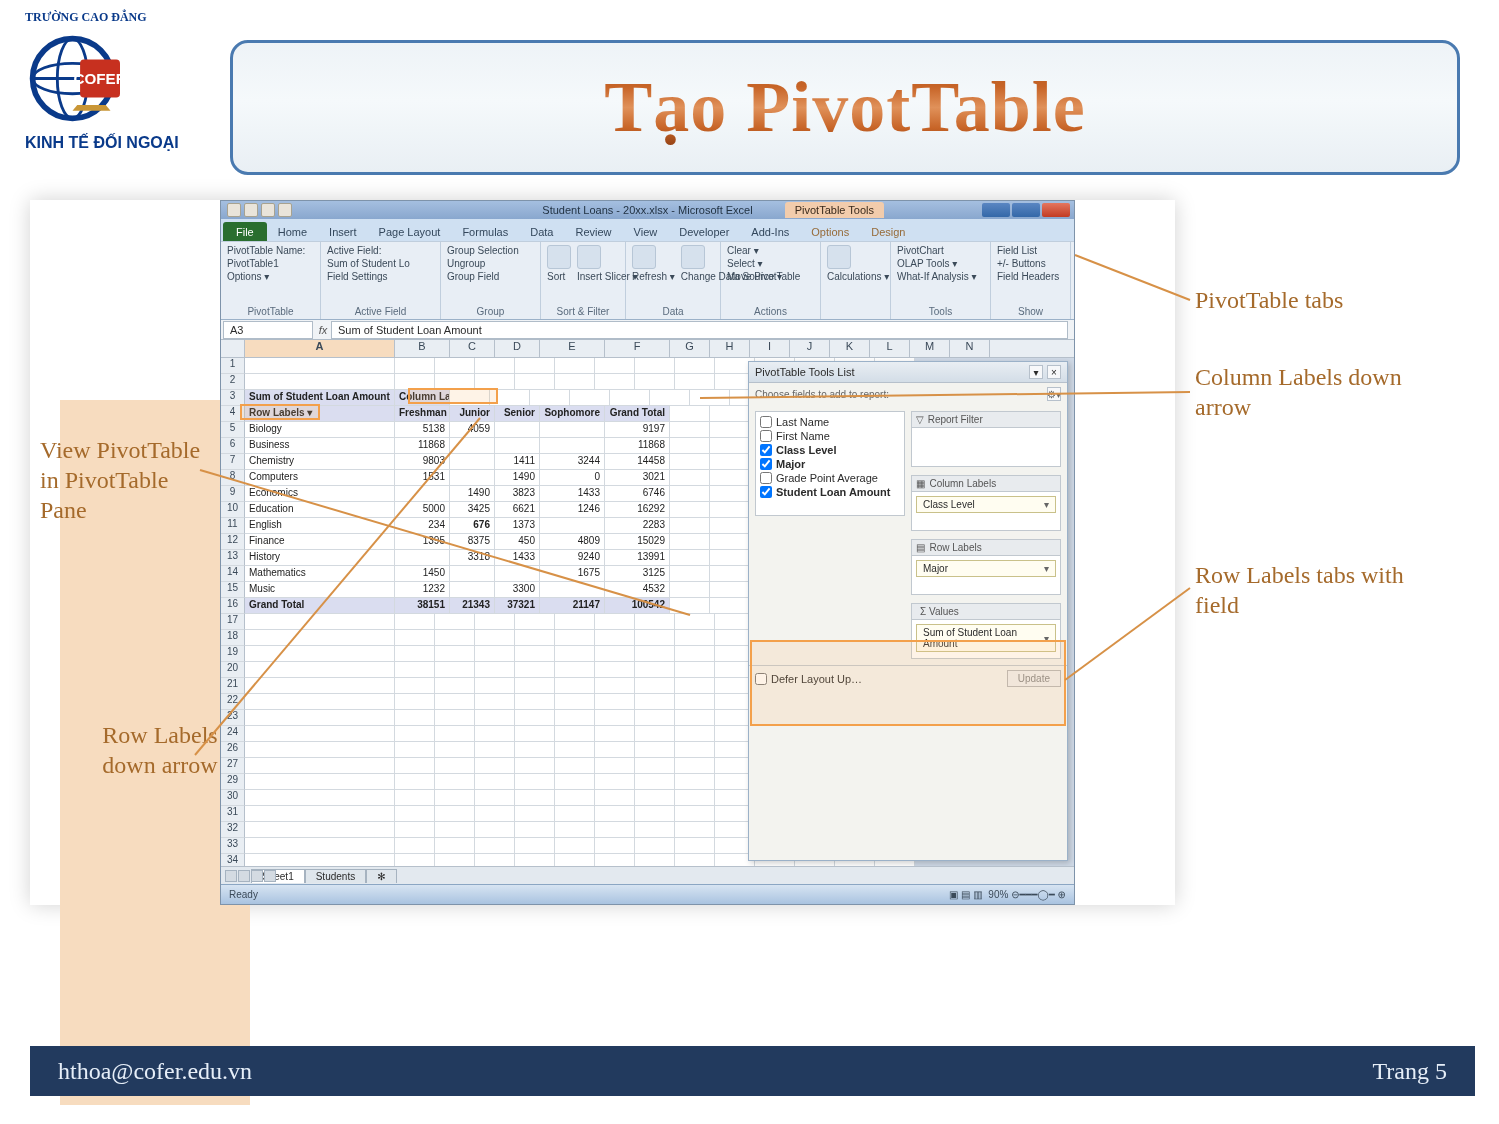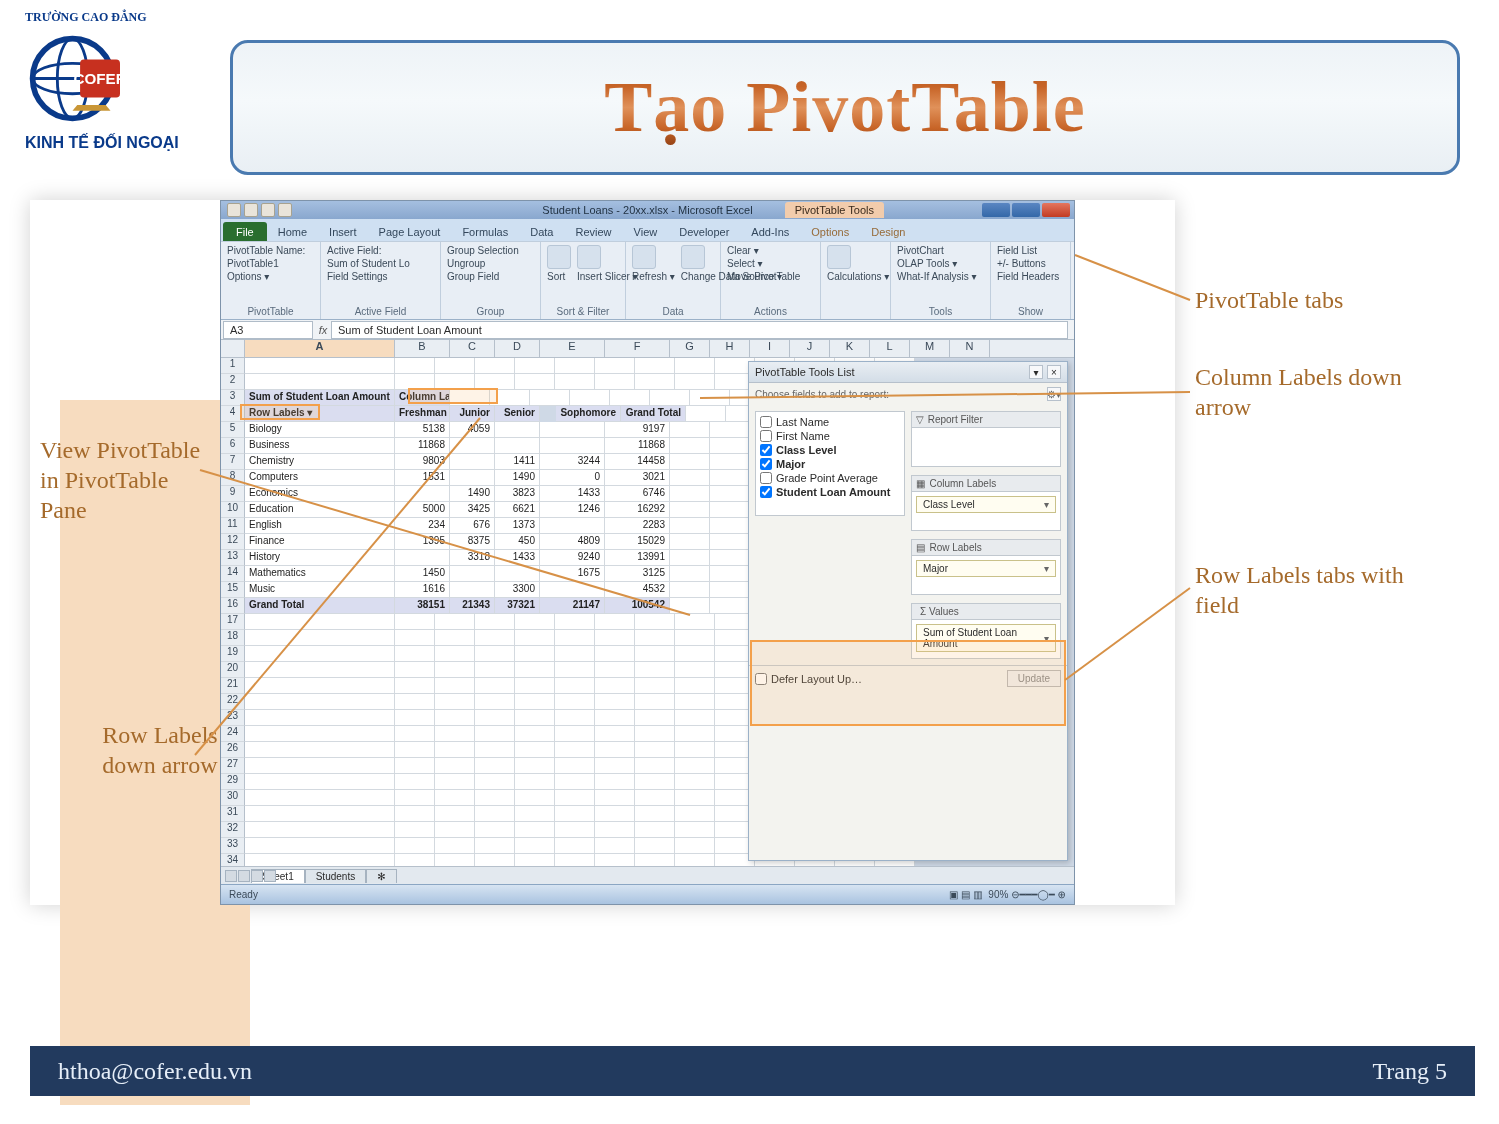--- a/index.html
+++ b/index.html
@@ -320,21 +320,21 @@
           <div class="cell" style="width: 40px;"></div>
           <div class="cell" style="width: 40px;"></div>
           <div class="cell" style="width: 40px;"></div>
         </div>
         <div class="row">
           <div class="rh">4</div>
           <div class="cell pivot-row" style="width: 150px;">Row Labels ▾</div>
           <div class="cell r pivot-row" style="width: 55px;">Freshman</div>
           <div class="cell r pivot-row" style="width: 45px;">Junior</div>
           <div class="cell r pivot-row" style="width: 45px;">Senior</div>
-          <div class="cell r pivot-row" style="width: 65px; margin-left: 16px;">Sophomore</div>
+          <div class="cell r pivot-row" style="width: 65px;">Sophomore</div>
           <div class="cell r pivot-row" style="width: 65px;">Grand Total</div>
           <div class="cell" style="width: 40px;"></div>
           <div class="cell" style="width: 40px;"></div>
           <div class="cell" style="width: 40px;"></div>
           <div class="cell" style="width: 40px;"></div>
           <div class="cell" style="width: 40px;"></div>
           <div class="cell" style="width: 40px;"></div>
           <div class="cell" style="width: 40px;"></div>
           <div class="cell" style="width: 40px;"></div>
         </div>
@@ -437,21 +437,21 @@
           <div class="cell" style="width: 40px;"></div>
           <div class="cell" style="width: 40px;"></div>
           <div class="cell" style="width: 40px;"></div>
           <div class="cell" style="width: 40px;"></div>
           <div class="cell" style="width: 40px;"></div>
         </div>
         <div class="row">
           <div class="rh">11</div>
           <div class="cell" style="width: 150px;">English</div>
           <div class="cell r" style="width: 55px;">234</div>
-          <div class="cell r" style="width: 45px;">676</div>
+          <div class="cell r" style="width: 45px; font-weight: bold;">676</div>
           <div class="cell r" style="width: 45px;">1373</div>
           <div class="cell r" style="width: 65px;"></div>
           <div class="cell r" style="width: 65px;">2283</div>
           <div class="cell" style="width: 40px;"></div>
           <div class="cell" style="width: 40px;"></div>
           <div class="cell" style="width: 40px;"></div>
           <div class="cell" style="width: 40px;"></div>
           <div class="cell" style="width: 40px;"></div>
           <div class="cell" style="width: 40px;"></div>
           <div class="cell" style="width: 40px;"></div>
@@ -504,21 +504,21 @@
           <div class="cell" style="width: 40px;"></div>
           <div class="cell" style="width: 40px;"></div>
           <div class="cell" style="width: 40px;"></div>
           <div class="cell" style="width: 40px;"></div>
           <div class="cell" style="width: 40px;"></div>
           <div class="cell" style="width: 40px;"></div>
         </div>
         <div class="row">
           <div class="rh">15</div>
           <div class="cell" style="width: 150px;">Music</div>
-          <div class="cell r" style="width: 55px;">1616</div>
+          <div class="cell r" style="width: 55px;">1232</div>
           <div class="cell r" style="width: 45px;"></div>
           <div class="cell r" style="width: 45px;">3300</div>
           <div class="cell r" style="width: 65px;"></div>
           <div class="cell r" style="width: 65px;">4532</div>
           <div class="cell" style="width: 40px;"></div>
           <div class="cell" style="width: 40px;"></div>
           <div class="cell" style="width: 40px;"></div>
           <div class="cell" style="width: 40px;"></div>
           <div class="cell" style="width: 40px;"></div>
           <div class="cell" style="width: 40px;"></div>

